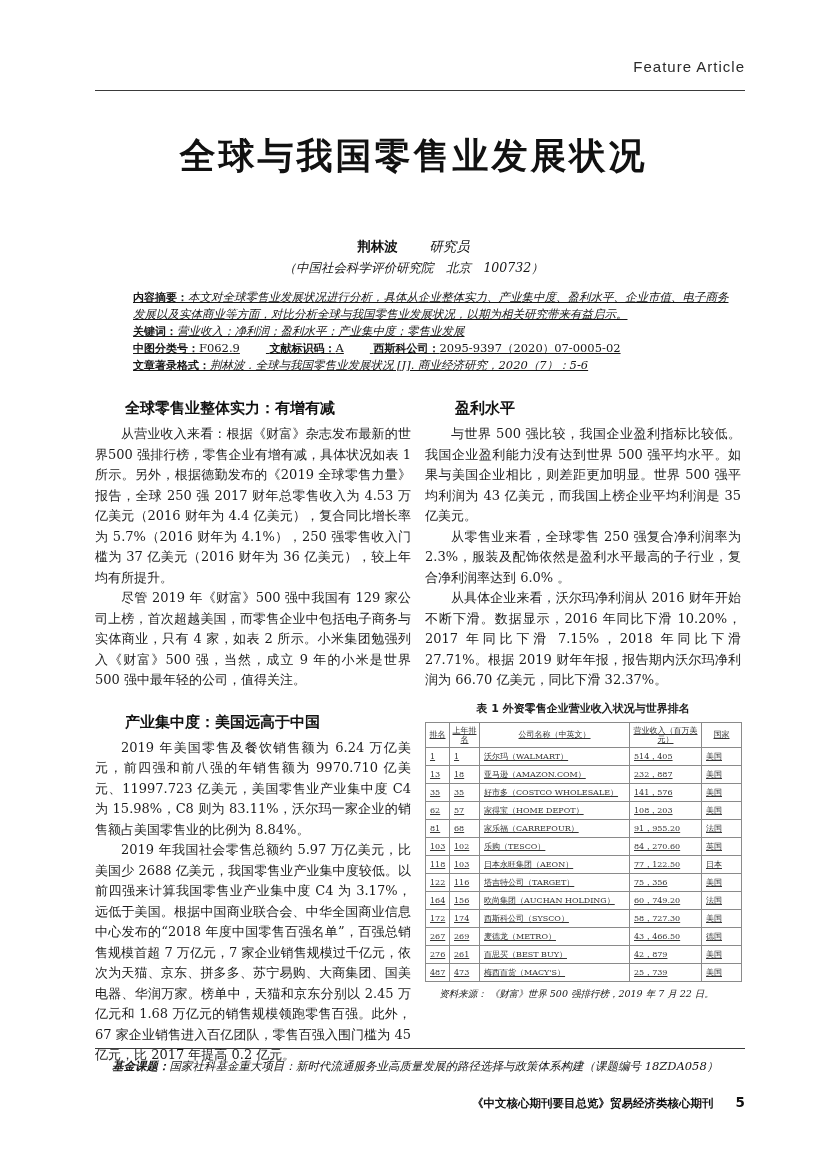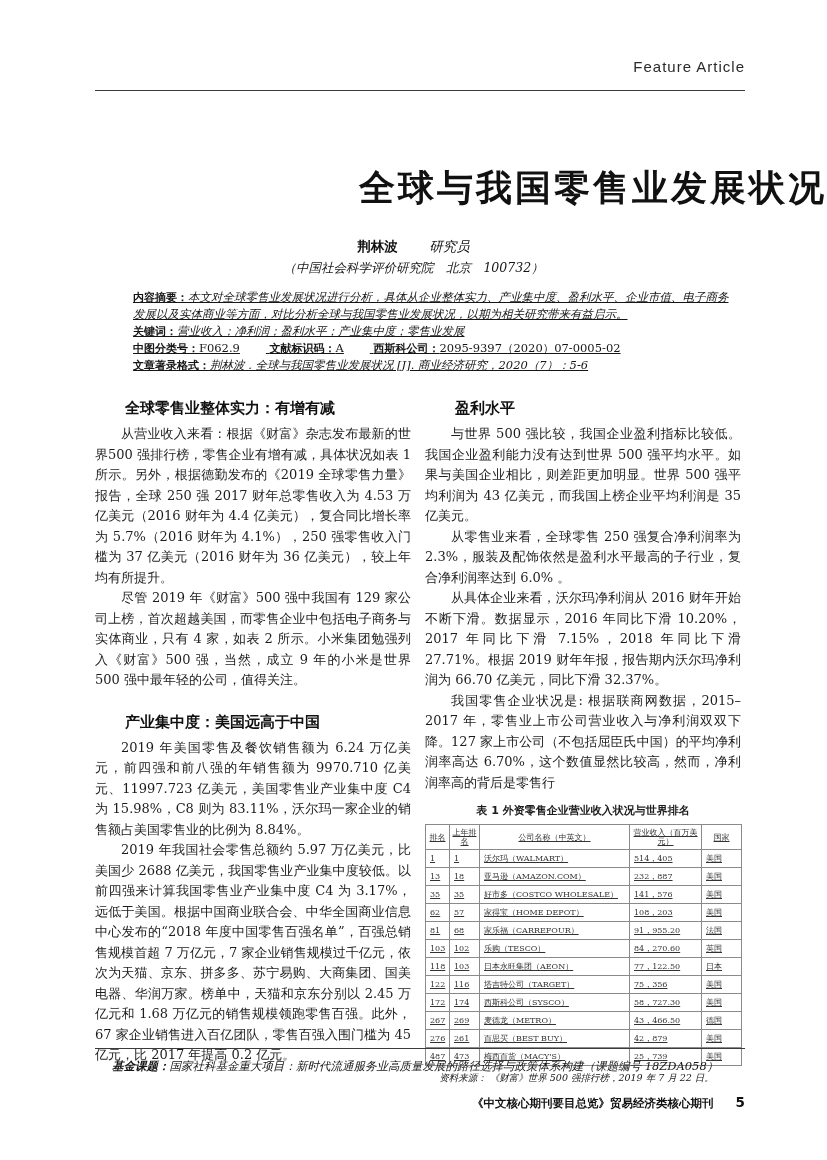--- a/index.html
+++ b/index.html
@@ -17,22 +17,22 @@
     font-family:"Liberation Sans","DejaVu Sans",sans-serif;
     font-size:15px; color:#2a2a2a; letter-spacing:1px;
   }
   .header-rule {
     position:absolute; top:90px; left:95px; width:650px;
     border-top:1.5px solid #3a3a3a;
   }
 
   
   .article-title {
-    position:absolute; top:164px; left:0; width:100%;
-    text-align:right; font-size:36px; font-weight:700;
+    position:absolute; top:132px; left:0; width:100%;
+    text-align:center; font-size:36px; font-weight:700;
     letter-spacing:3px; color:#111;
   }
   .author-line {
     position:absolute; top:238px; left:0; width:100%;
     text-align:center; font-size:13.5px; color:#111;
   }
   .author-line .author-name { font-weight:700; }
   .author-line .author-title { font-style:italic; margin-left:27px; }
   .affiliation-line {
     position:absolute; top:260px; left:0; width:100%;
@@ -152,21 +152,20 @@
     <h2 class="section-heading sec2">产业集中度：美国远高于中国</h2>
     <p class="body">2019 年美国零售及餐饮销售额为 6.24 万亿美元，前四强和前八强的年销售额为 9970.710 亿美元、11997.723 亿美元，美国零售业产业集中度 C4 为 15.98%，C8 则为 83.11%，沃尔玛一家企业的销售额占美国零售业的比例为 8.84%。</p>
     <p class="body">2019 年我国社会零售总额约 5.97 万亿美元，比美国少 2688 亿美元，我国零售业产业集中度较低。以前四强来计算我国零售业产业集中度 C4 为 3.17%，远低于美国。根据中国商业联合会、中华全国商业信息中心发布的“2018 年度中国零售百强名单”，百强总销售规模首超 7 万亿元，7 家企业销售规模过千亿元，依次为天猫、京东、拼多多、苏宁易购、大商集团、国美电器、华润万家。榜单中，天猫和京东分别以 2.45 万亿元和 1.68 万亿元的销售规模领跑零售百强。此外，67 家企业销售进入百亿团队，零售百强入围门槛为 45 亿元，比 2017 年提高 0.2 亿元。</p>
   </div>
 
   <div class="col col-right">
     <h2 class="section-heading">盈利水平</h2>
     <p class="body">与世界 500 强比较，我国企业盈利指标比较低。我国企业盈利能力没有达到世界 500 强平均水平。如果与美国企业相比，则差距更加明显。世界 500 强平均利润为 43 亿美元，而我国上榜企业平均利润是 35 亿美元。</p>
     <p class="body">从零售业来看，全球零售 250 强复合净利润率为 2.3%，服装及配饰依然是盈利水平最高的子行业，复合净利润率达到 6.0% 。</p>
     <p class="body">从具体企业来看，沃尔玛净利润从 2016 财年开始不断下滑。数据显示，2016 年同比下滑 10.20%，2017 年同比下滑 7.15%，2018 年同比下滑 27.71%。根据 2019 财年年报，报告期内沃尔玛净利润为 66.70 亿美元，同比下滑 32.37%。</p>
-    <p class="body">我国零售企业状况是: 根据联商网数据，2015–2017 年，零售业上市公司营业收入与净利润双双下降。127 家上市公司（不包括屈臣氏中国）的平均净利润率高达 6.70%，这个数值显然比较高，然而，净利润率高的背后是零售行</p>
 
     <div class="table-caption">表 1  外资零售企业营业收入状况与世界排名</div>
     <table class="rank-table">
       <colgroup>
         <col class="c1">
           <col class="c2">
           <col class="c3">
           <col class="c4">
           <col class="c5">
       </colgroup>
@@ -230,20 +229,27 @@
             <td>日本</td>
           </tr>
           <tr>
             <td>122</td>
             <td>116</td>
             <td>塔吉特公司（TARGET）</td>
             <td>75，356</td>
             <td>美国</td>
           </tr>
           <tr>
+            <td>164</td>
+            <td>156</td>
+            <td>欧尚集团（AUCHAN HOLDING）</td>
+            <td>60，749.20</td>
+            <td>法国</td>
+          </tr>
+          <tr>
             <td>172</td>
             <td>174</td>
             <td>西斯科公司（SYSCO）</td>
             <td>58，727.30</td>
             <td>美国</td>
           </tr>
           <tr>
             <td>267</td>
             <td>269</td>
             <td>麦德龙（METRO）</td>

